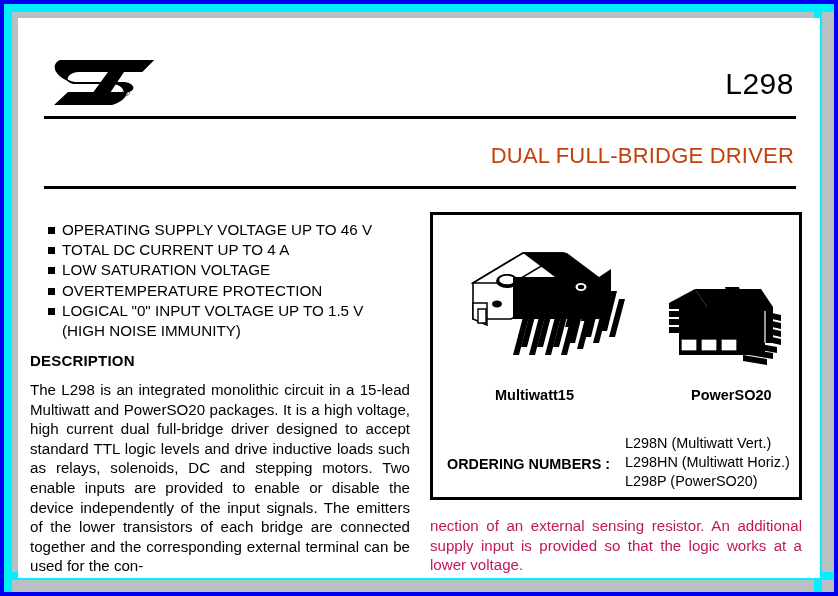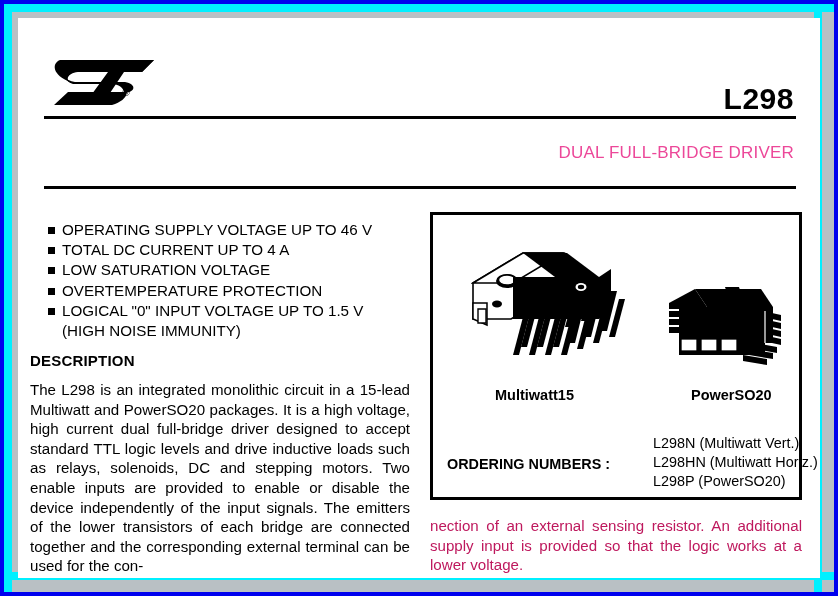--- a/index.html
+++ b/index.html
@@ -65,33 +65,33 @@
     left: 104px;
     top: 68px;
     font-size: 11px;
     color: #000;
     font-family: "Liberation Serif", serif;
   }
 
   .part-number {
     position: absolute;
     right: 26px;
-    top: 64px;
+    top: 49px;
     font-size: 30px;
-    font-weight: bold;
+    font-weight: normal;
     letter-spacing: 0.5px;
     color: #000;
   }
 
   .subtitle {
     position: absolute;
     right: 26px;
     top: 125px;
-    font-size: 17px;
-    color: #ec4899;
+    font-size: 22px;
+    color: #c2410c;
     letter-spacing: 0.2px;
   }
 
   
   .features {
     position: absolute;
     left: 12px;
     top: 194px;
     width: 392px;
     list-style: none;
@@ -197,21 +197,20 @@
     margin-top: 22px;
   }
   .ord-list {
     position: absolute;
     left: 186px;
     top: 0px;
     font-size: 14.4px;
     color: #000;
     line-height: 19px;
     white-space: nowrap;
-    margin-left: 28px;
   }
 </style>
 </head>
 <body>
 
 <div class="frame-blue"></div>
 <div class="frame-gray" style="left:4px; top:4px; width:830px; height:588px;"></div>
 <div class="frame-cyan" style="left:4px; top:4px; width:830px; height:8px;"></div>
 <div class="frame-cyan" style="left:4px; top:4px; width:8px; height:588px;"></div>
 <div class="frame-cyan" style="left:814px; top:4px; width:8px; height:588px;"></div>

